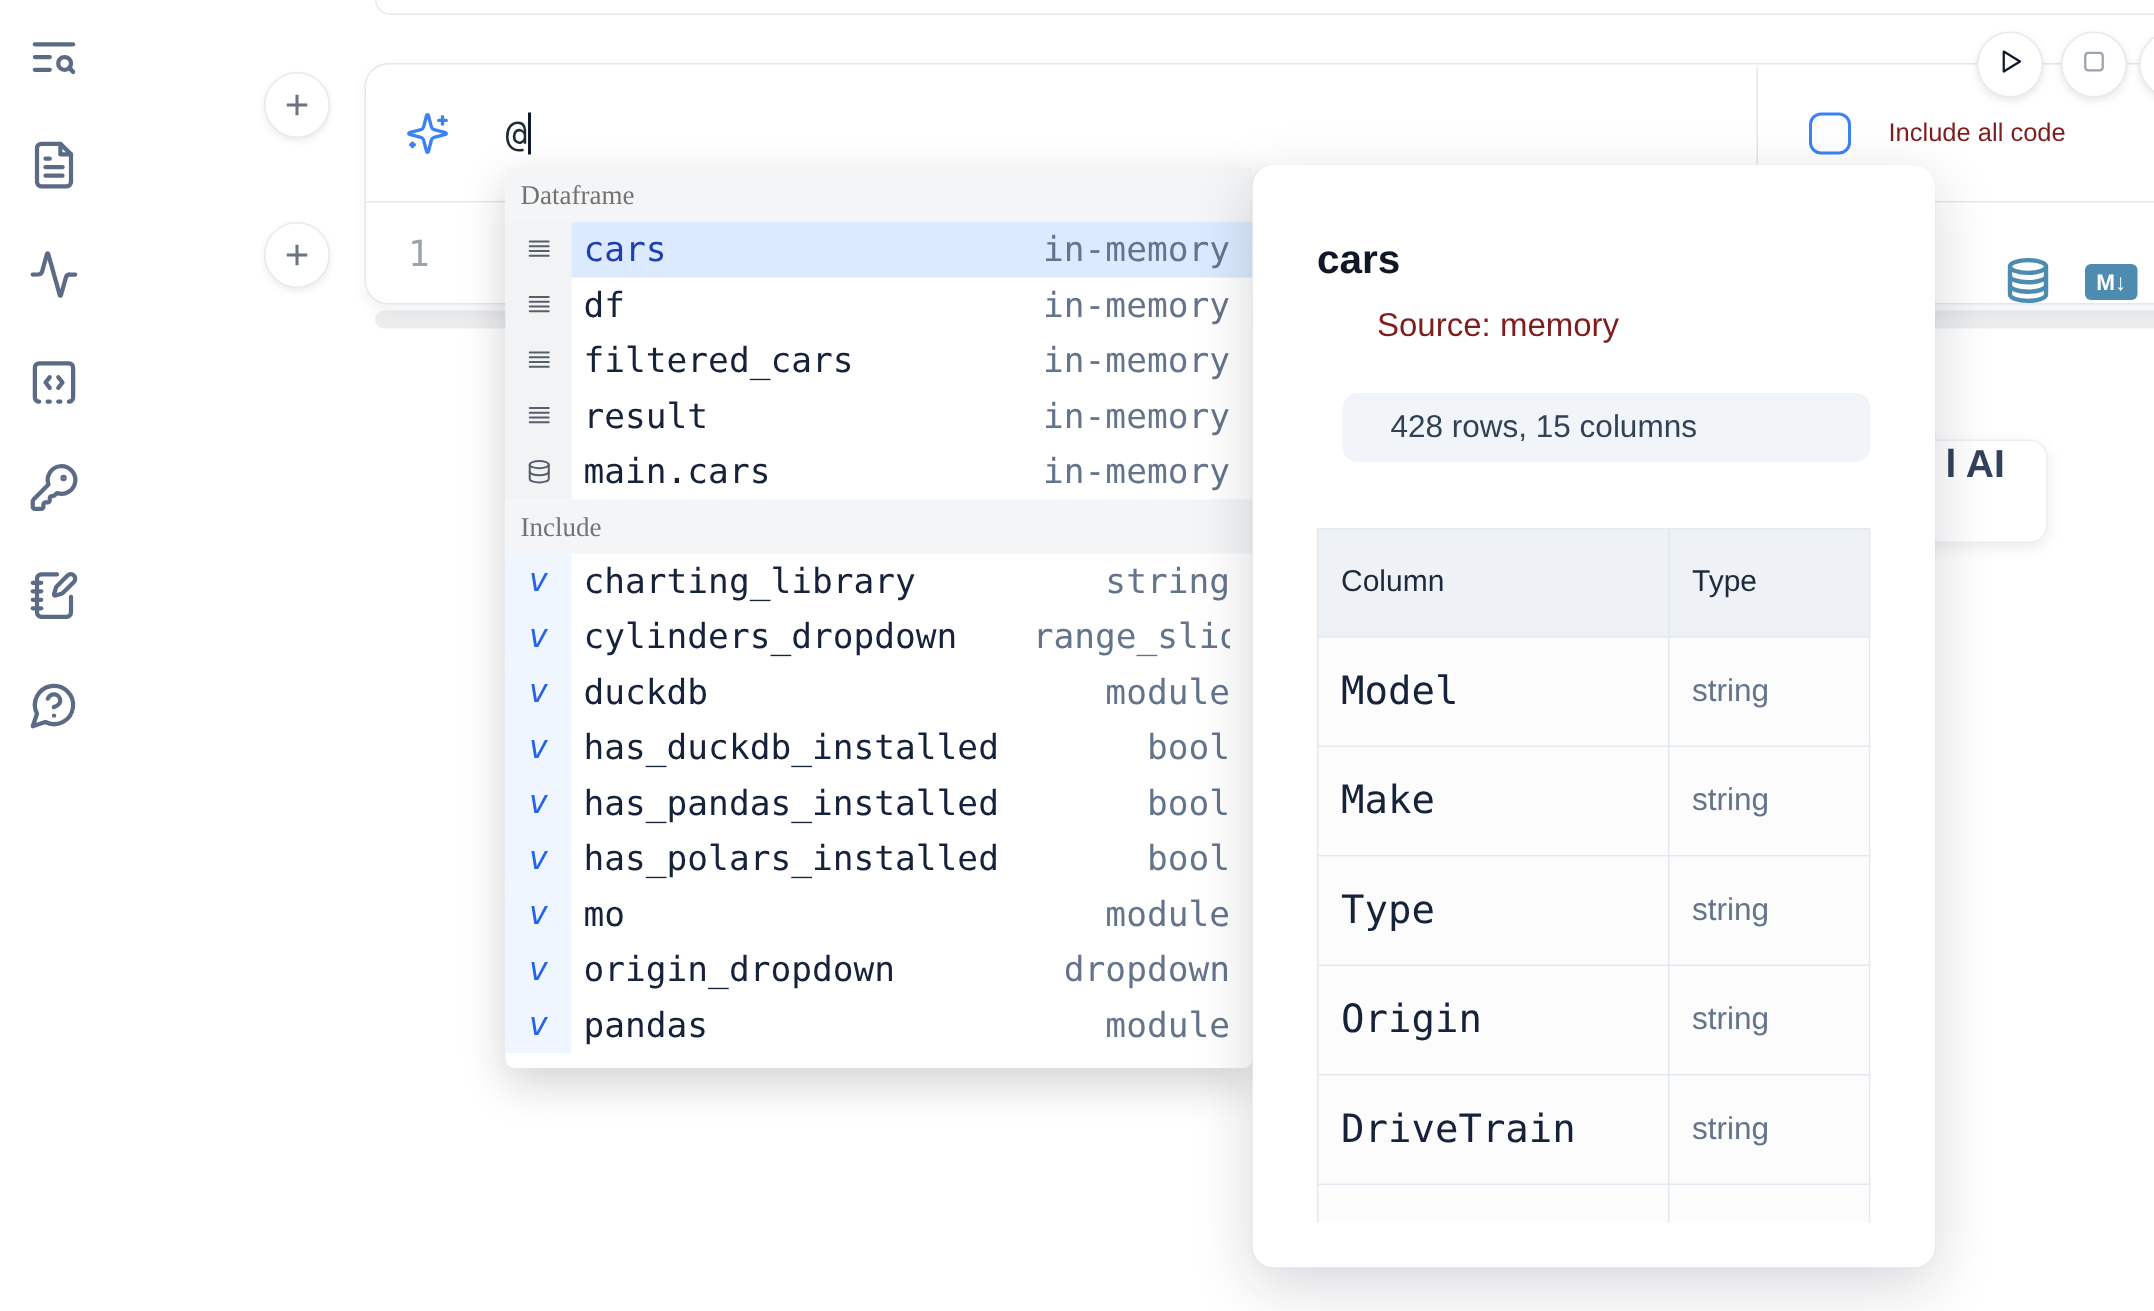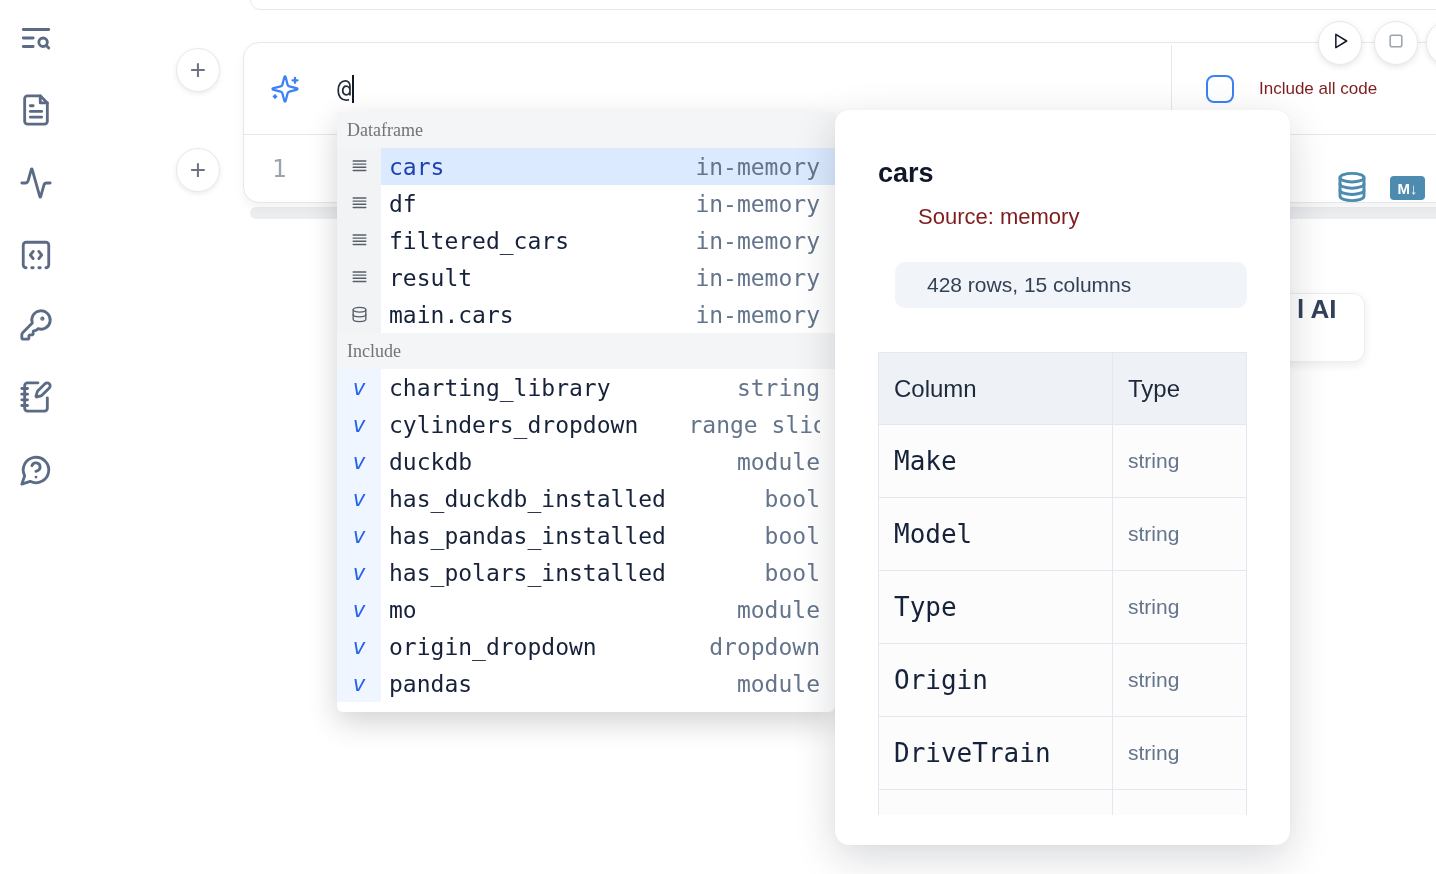--- a/index.html
+++ b/index.html
@@ -65,21 +65,21 @@
   .preview-panel { position:absolute; left:835px; top:110px; width:455px; height:735px; background:#fff; border-radius:14px;
                    box-shadow:0 12px 40px rgba(15,23,42,.17), 0 0 1px rgba(0,0,0,.08); z-index:5; overflow:hidden; }
   .pv-inner { padding:48px 43px 0 43px; }
   .pv-title { font-size:27px; font-weight:700; color:#101828; }
   .pv-source { margin-top:15px; font-size:22px; color:#7f1d1d;margin-left:40px; }
   .pv-badge { margin-top:32px; height:46px; background:#f1f5f9; border-radius:10px; display:flex; align-items:center;
               padding-left:32px; font-size:21px; color:#334155;margin-left:17px; }
   .pv-tablewrap { margin-top:44px; height:463px; overflow:hidden; }
   .pv-table { width:100%; border-collapse:collapse; }
   .pv-table th, .pv-table td { border:1px solid #e2e8f0; text-align:left; padding-left:15px; }
-  .pv-table th { height:72px; background:#eef2f7; font-size:24px; font-weight:400; color:#1e293b; }
+  .pv-table th { height:72px; background:#eef2f7; font-size:20px; font-weight:400; color:#1e293b; }
   .pv-table th.type-col { width:134px; }
   .pv-table td { height:73px; background:#fcfcfd; }
   .pv-table td.col-name { font-family:"DejaVu Sans Mono",monospace; font-size:26px; color:#16213a; }
   .pv-table td.col-type { font-size:21px; color:#64748b; }
 </style>
 </head>
 <body>
 
 <div class="sidebar">
   <div class="side-icon" style="top:21px">
@@ -352,25 +352,25 @@
     <div class="pv-tablewrap">
       <table class="pv-table">
         <thead>
             <tr>
               <th>Column</th>
               <th class="type-col">Type</th>
             </tr>
           </thead>
         <tbody>
             <tr>
+              <td class="col-name">Model</td>
+              <td class="col-type">string</td>
+            </tr>
+            <tr>
               <td class="col-name">Make</td>
-              <td class="col-type">string</td>
-            </tr>
-            <tr>
-              <td class="col-name">Model</td>
               <td class="col-type">string</td>
             </tr>
             <tr>
               <td class="col-name">Type</td>
               <td class="col-type">string</td>
             </tr>
             <tr>
               <td class="col-name">Origin</td>
               <td class="col-type">string</td>
             </tr>

